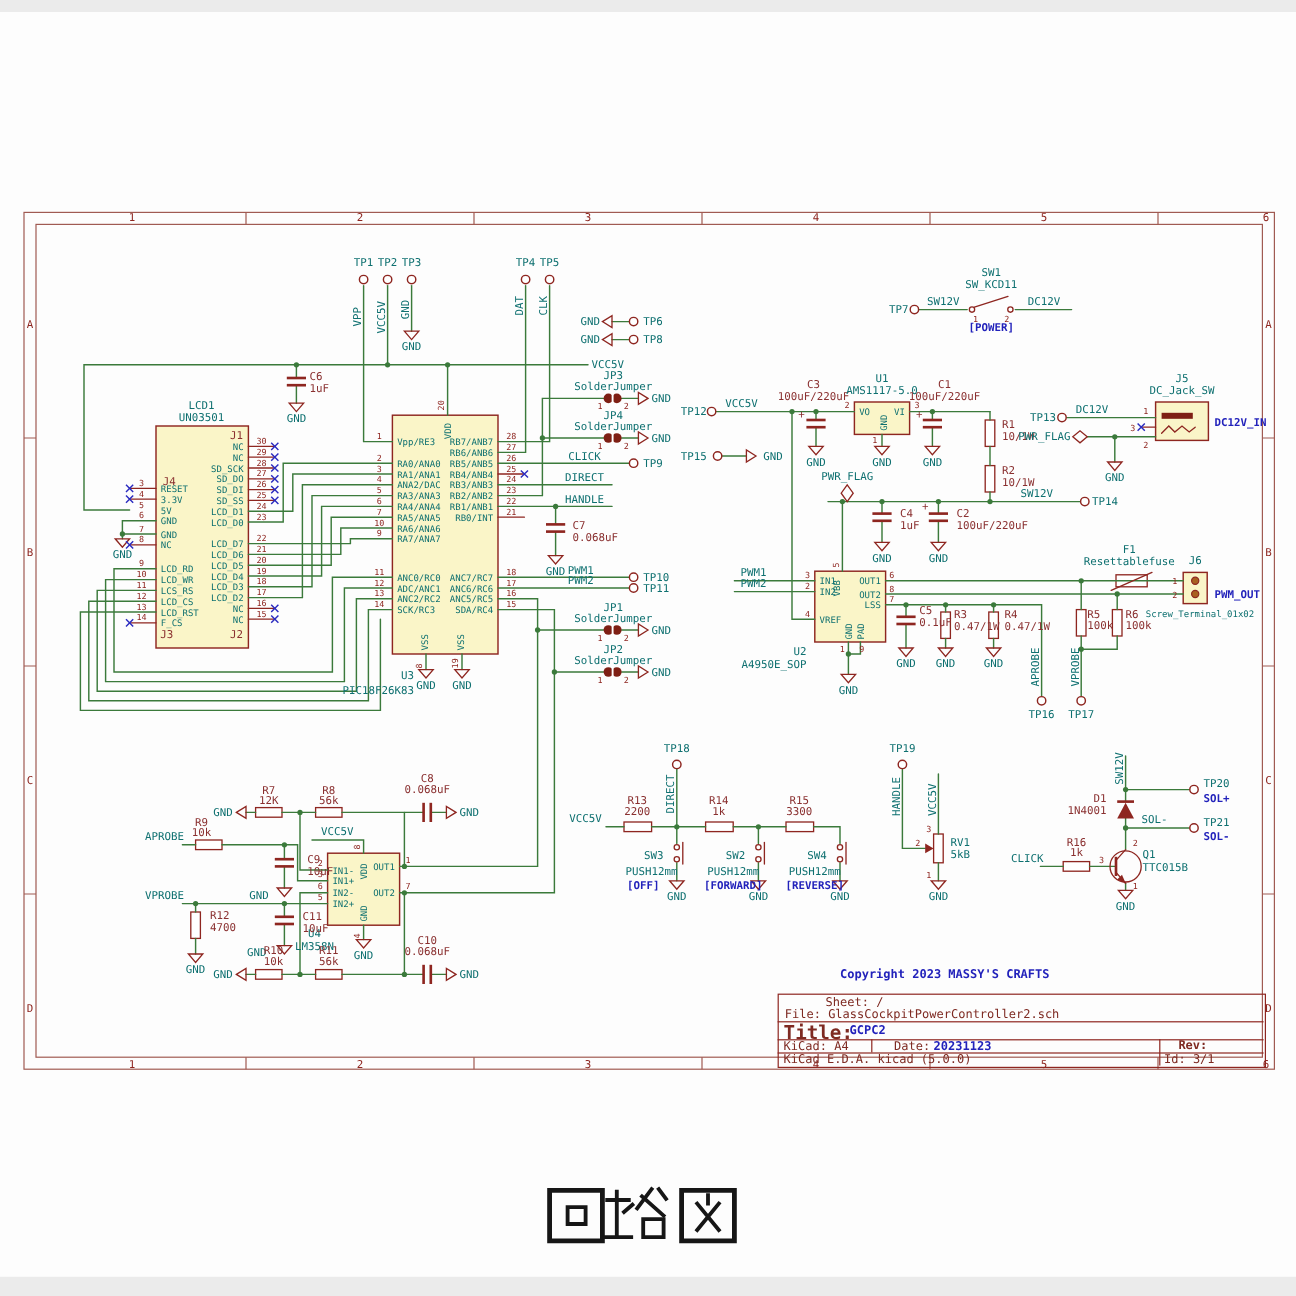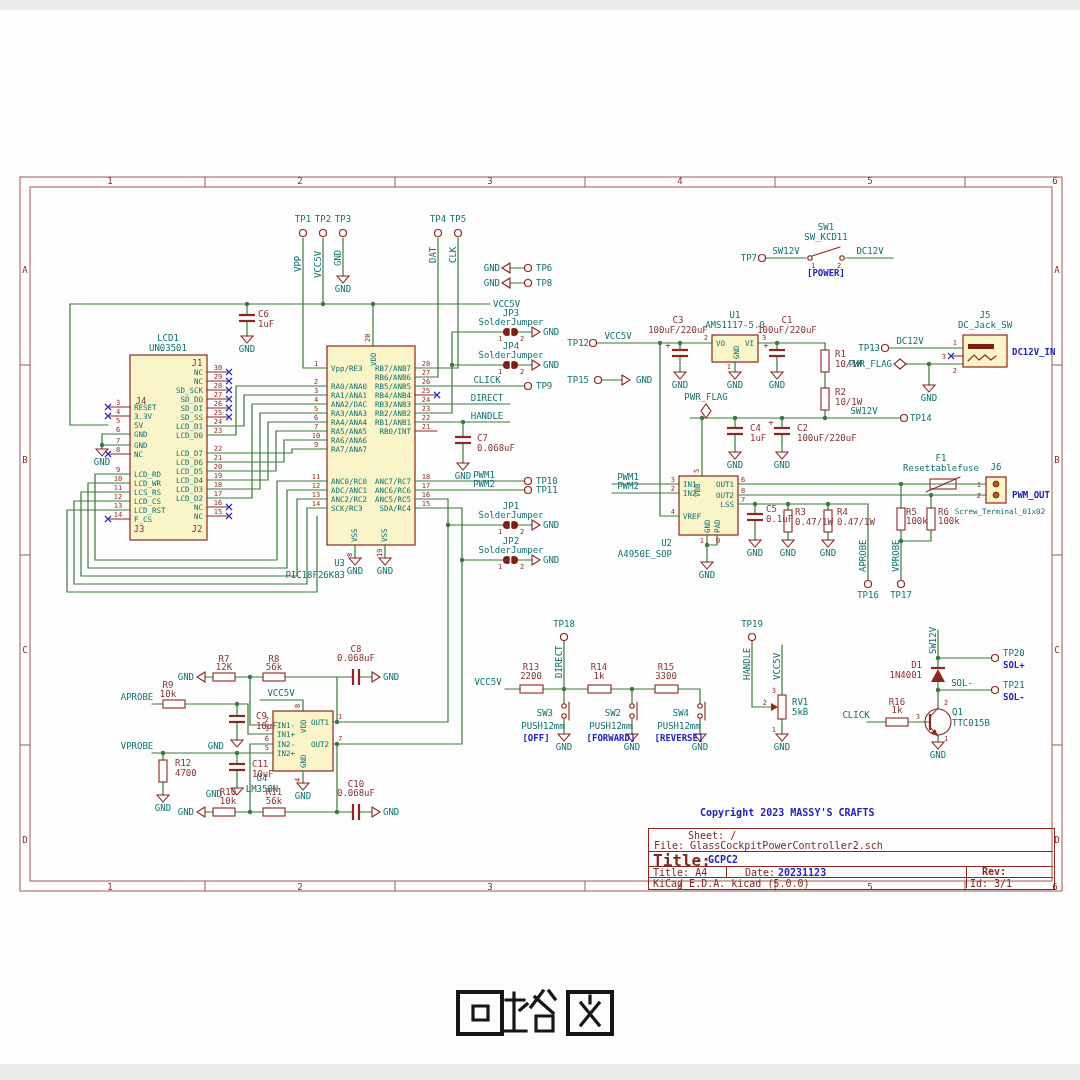--- a/index.html
+++ b/index.html
@@ -790,21 +790,21 @@
     <div class="tb-abs" style="left:648px;top:828px;width:405px;height:60px;border:1px solid #8e2620;"></div>
     <div class="tb-abs" style="left:648px;top:851px;width:405px;border-top:1px solid #8e2620;"></div>
     <div class="tb-abs" style="left:648px;top:866px;width:405px;border-top:1px solid #8e2620;"></div>
     <div class="tb-abs" style="left:648px;top:877px;width:405px;border-top:1px solid #8e2620;"></div>
     <div class="tb-abs" style="left:966px;top:866px;height:22px;border-left:1px solid #8e2620;"></div>
     <div class="tb-abs" style="left:726px;top:866px;height:11px;border-left:1px solid #8e2620;"></div>
     <div class="tb-abs" style="left:688px;top:831px;">Sheet: /</div>
     <div class="tb-abs" style="left:654px;top:841px;">File: GlassCockpitPowerController2.sch</div>
     <div class="tb-abs" style="left:653px;top:853px;font-weight:bold;font-size:16px;">Title:</div>
     <div class="tb-abs" style="left:708px;top:855px;color:#2222bb;font-weight:bold;">GCPC2</div>
-    <div class="tb-abs" style="left:653px;top:868px;">Title: A4</div>
+    <div class="tb-abs" style="left:653px;top:868px;">KiCad: A4</div>
     <div class="tb-abs" style="left:731px;top:868px;margin-left:14px;">Date:</div>
     <div class="tb-abs" style="left:778px;top:868px;color:#2222bb;font-weight:bold;">20231123</div>
     <div class="tb-abs" style="left:970px;top:867px;font-weight:bold;padding-left:12px;">Rev:</div>
     <div class="tb-abs" style="left:653px;top:879px;">KiCad E.D.A.  kicad (5.0.0)</div>
     <div class="tb-abs" style="left:970px;top:879px;">Id: 3/1</div>
   </div>
 
 </div>
 
 </body></html>

